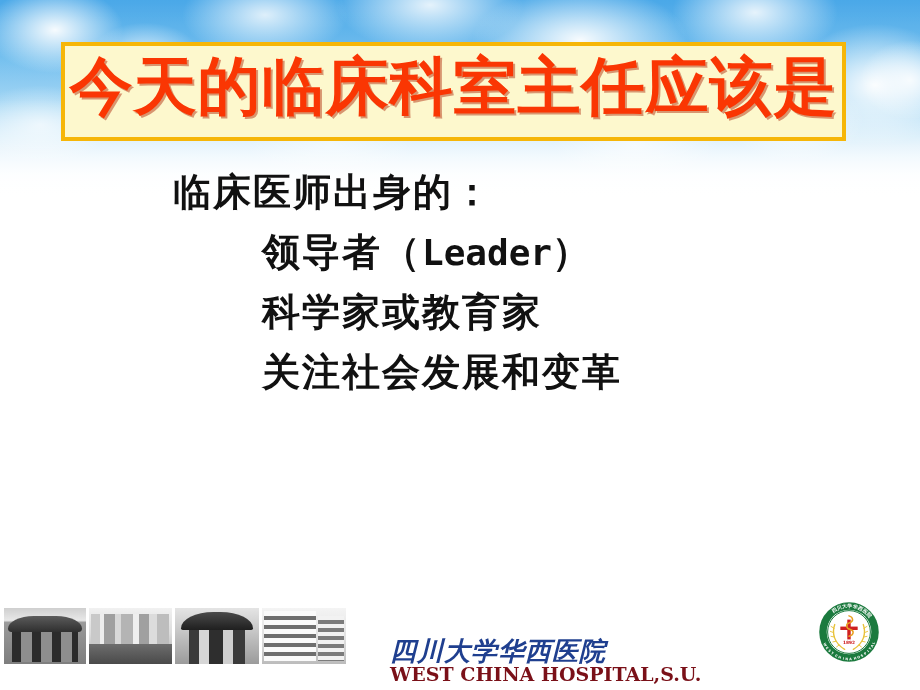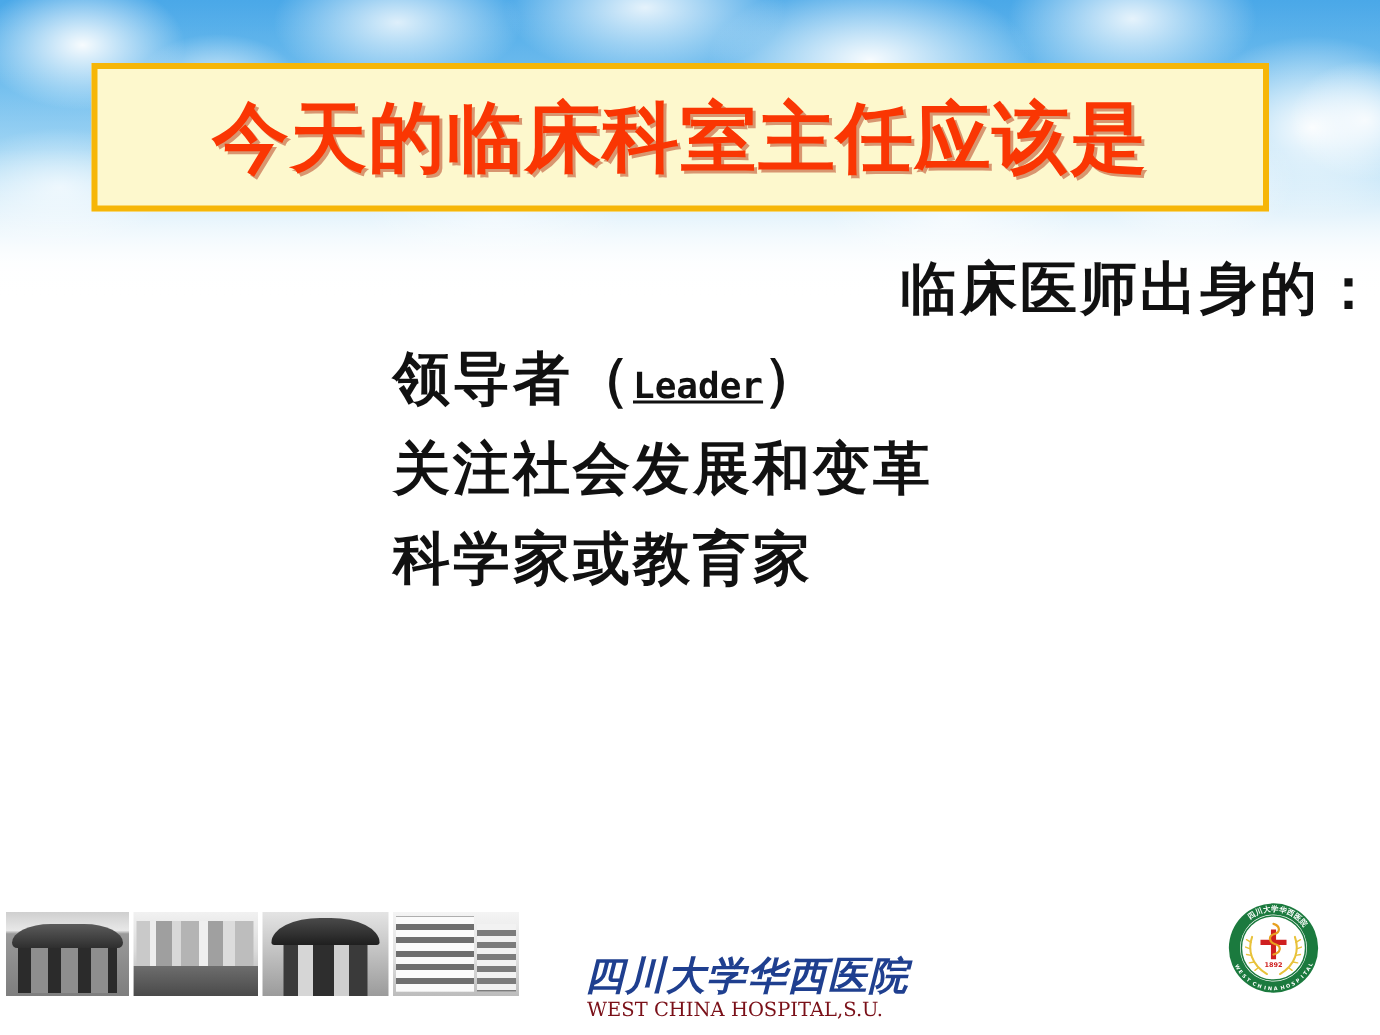--- a/index.html
+++ b/index.html
@@ -63,22 +63,22 @@
     width: 785px;
     height: 99px;
     box-sizing: border-box;
     background: #fdf8cd;
     border: 4px solid #f6b608;
     display: flex;
     align-items: center;
     justify-content: center;
   }
   #title-text {
-    font-family: Liberation Sans, sans-serif;
-    font-size: 51px;
+    font-family: Liberation Mono, monospace;
+    font-size: 63px;
     font-weight: bold;
     color: #fa3603;
     letter-spacing: 1px;
     line-height: 1;
     white-space: nowrap;
     text-shadow: 2px 2px 0 rgba(170,30,0,0.45);
   }
 
   
   #body-block {
@@ -90,28 +90,27 @@
   .body-line {
     font-family: "DejaVu Serif", serif;
     font-size: 38px;
     font-weight: bold;
     color: #111111;
     line-height: 60px;
     height: 60px;
     white-space: nowrap;
     letter-spacing: 2px;
   }
-  .lvl0 { padding-left: 173px; text-align: right; }
+  .lvl0 { padding-left: 173px; }
   .lvl1 { padding-left: 262px; }
   .latin {
     font-family: "DejaVu Sans Mono", monospace;
     font-weight: bold;
-    font-size: 24px;
+    font-size: 36px;
     letter-spacing: 0px;
-    text-decoration: underline;
   }
   .paren {
     font-family: "DejaVu Serif", serif;
     font-weight: bold;
   }
 
   
   #photo-strip {
     position: absolute;
     left: 4px;
@@ -219,22 +218,22 @@
     font-size: 26px;
     font-weight: bold;
     color: #1f3f8f;
     letter-spacing: 1px;
     font-style: italic;
     line-height: 30px;
     white-space: nowrap;
   }
   #hospital-en {
     font-family: "DejaVu Serif", serif;
-    font-size: 13px;
-    font-weight: normal;
+    font-size: 19px;
+    font-weight: bold;
     color: #7a1018;
     letter-spacing: 0px;
     line-height: 16px;
     white-space: nowrap;
   }
 
   
   #hospital-seal {
     position: absolute;
     left: 818px;
@@ -273,25 +272,25 @@
       <span>临床医师出身的：</span>
     </div>
 
     <div class="body-line lvl1">
       <span>领导者</span><span class="paren">（</span><span class="latin">Leader</span><span class="paren">）</span>
     </div>
 
 
 
     <div class="body-line lvl1">
+      <span>科学家或教育家</span>
+    </div>
+
+    <div class="body-line lvl1">
       <span>关注社会发展和变革</span>
-    </div>
-
-    <div class="body-line lvl1">
-      <span>科学家或教育家</span>
     </div>
 
   </div>
 
   <div id="photo-strip">
     <div class="photo-panel pp1"></div>
     <div class="photo-panel pp2"></div>
     <div class="photo-panel pp3"></div>
     <div class="photo-panel pp4"></div>
   </div>

